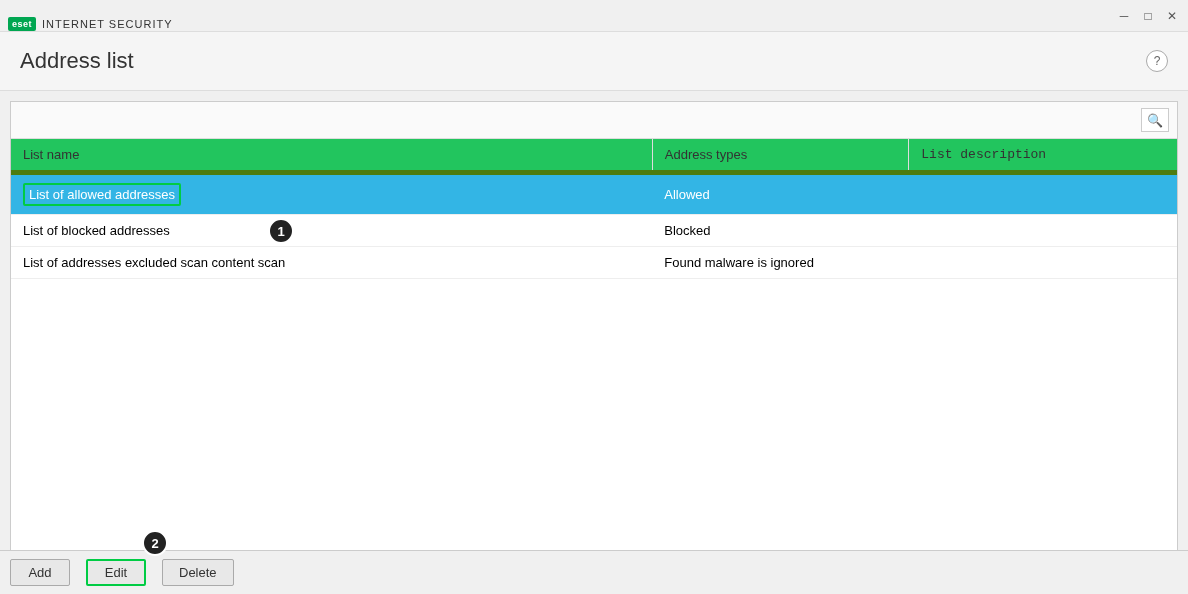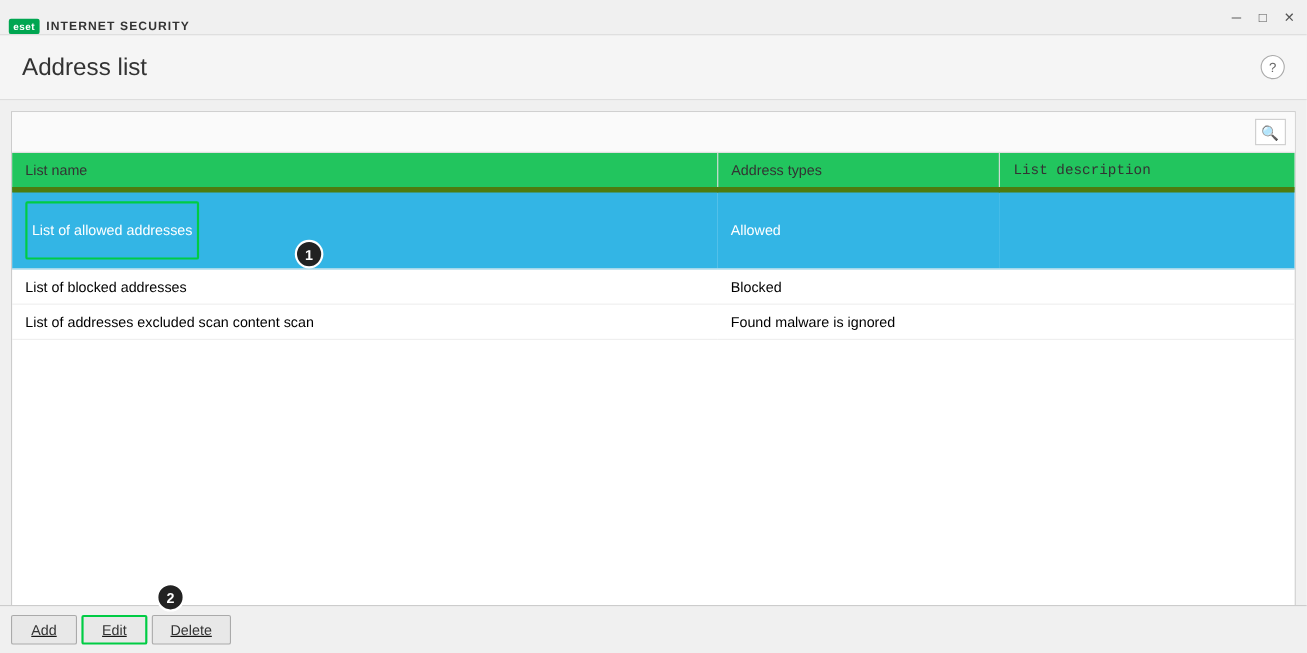--- a/index.html
+++ b/index.html
@@ -32,21 +32,21 @@
       background: #00a651;
       color: white;
       font-size: 9px;
       font-weight: bold;
       padding: 2px 4px;
       border-radius: 2px;
       letter-spacing: 0.5px;
     }
     .title-bar-text {
       font-size: 11px;
-      font-weight: 700;
+      font-weight: 400;
       color: #333;
       letter-spacing: 1px;
       text-transform: uppercase;
     }
     .title-bar-controls {
       position: absolute;
       right: 8px;
       top: 50%;
       transform: translateY(-50%);
       display: flex;
@@ -173,22 +173,21 @@
       align-items: center;
       justify-content: space-between;
       position: absolute;
       bottom: 0;
       left: 0;
       right: 0;
       height: 44px;
     }
     .bottom-left {
       display: flex;
-      gap: 4px;
-      text-decoration: underline;
+      gap: 16px;
     }
     .bottom-right {
       display: flex;
       gap: 4px;
     }
     .btn {
       padding: 4px 16px;
       border: 1px solid #aaa;
       background: #e8e8e8;
       cursor: pointer;
@@ -216,21 +215,21 @@
       justify-content: center;
       position: absolute;
       z-index: 10;
       border: 2px solid white;
     }
 
     
     .selected-outline {
       border: 2px solid #00cc44;
       display: inline-block;
-      padding: 17px 4px;
+      padding: 2px 4px;
       border-radius: 2px;
     }
   </style>
 </head>
 <body>
 
 <div class="title-bar">
   <div class="title-bar-left">
     <span class="eset-logo">eset</span>
     <span class="title-bar-text">INTERNET SECURITY</span>

